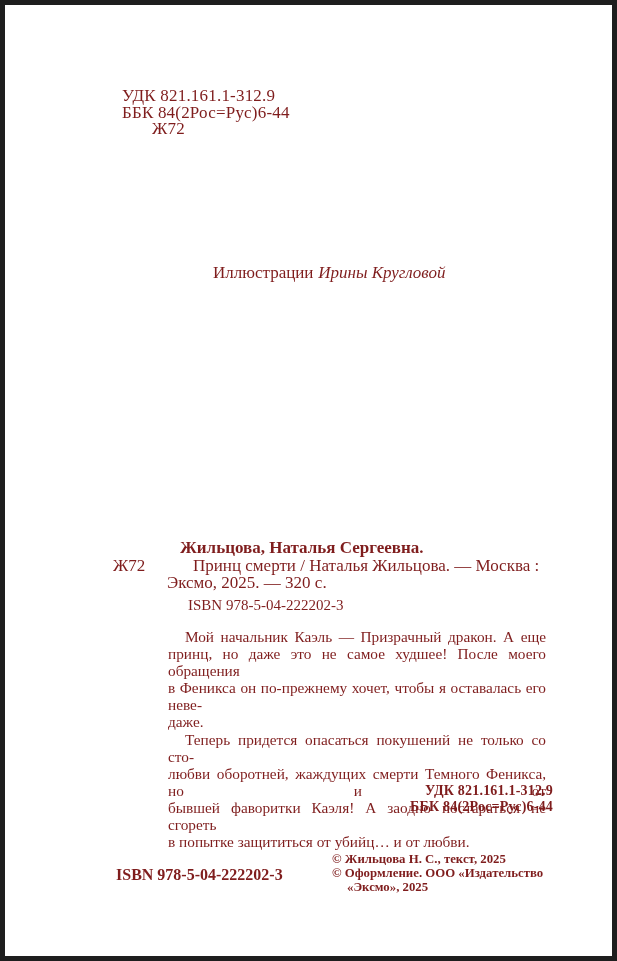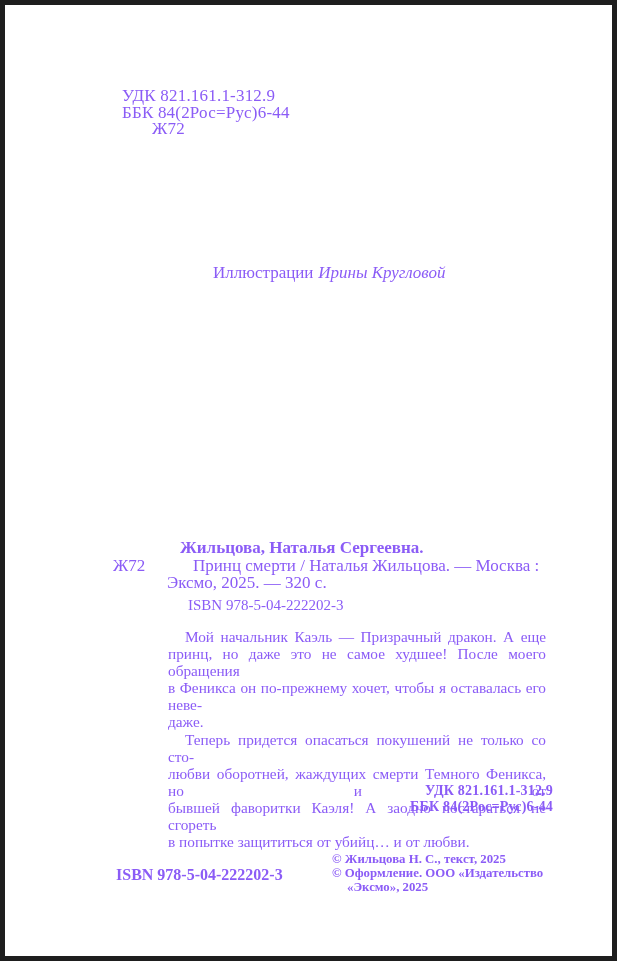--- a/index.html
+++ b/index.html
@@ -1,18 +1,18 @@
 <!DOCTYPE html>
 <html><head>
 <meta charset="utf-8">
 <style>
   html,body{margin:0;padding:0;background:#ffffff;}
   .page{
     position:relative;width:617px;height:961px;background:#ffffff;
-    font-family:"Liberation Serif",serif;color:#8b5cf6;overflow:hidden;
+    font-family:"Liberation Serif",serif;color:#7f1d1d;overflow:hidden;
   }
   .frame{position:absolute;inset:0;border:5px solid #1e1e1e;pointer-events:none;}
   .abs{position:absolute;}
   .top-codes{left:122px;top:88px;font-size:17px;line-height:16.5px;letter-spacing:0.2px;white-space:nowrap;}
   .top-codes .sign{padding-left:30px;}
   .illustr{left:213px;top:263px;font-size:17px;white-space:nowrap;}
   .illustr em{font-style:italic;margin-left:0.28em;}
   .bib-heading{left:180px;top:538px;font-size:17px;font-weight:bold;white-space:nowrap;}
   .bib-sign{left:113px;top:556px;font-size:17px;}
   .bib-line1{left:193px;top:556px;font-size:17px;white-space:nowrap;}

